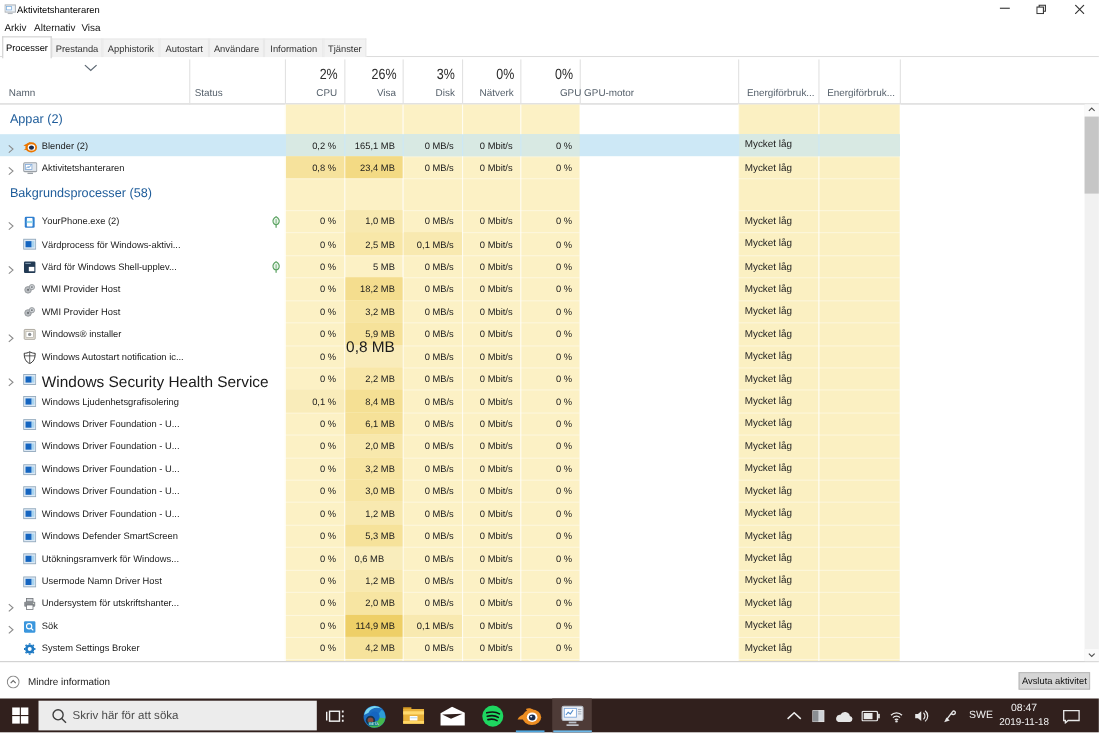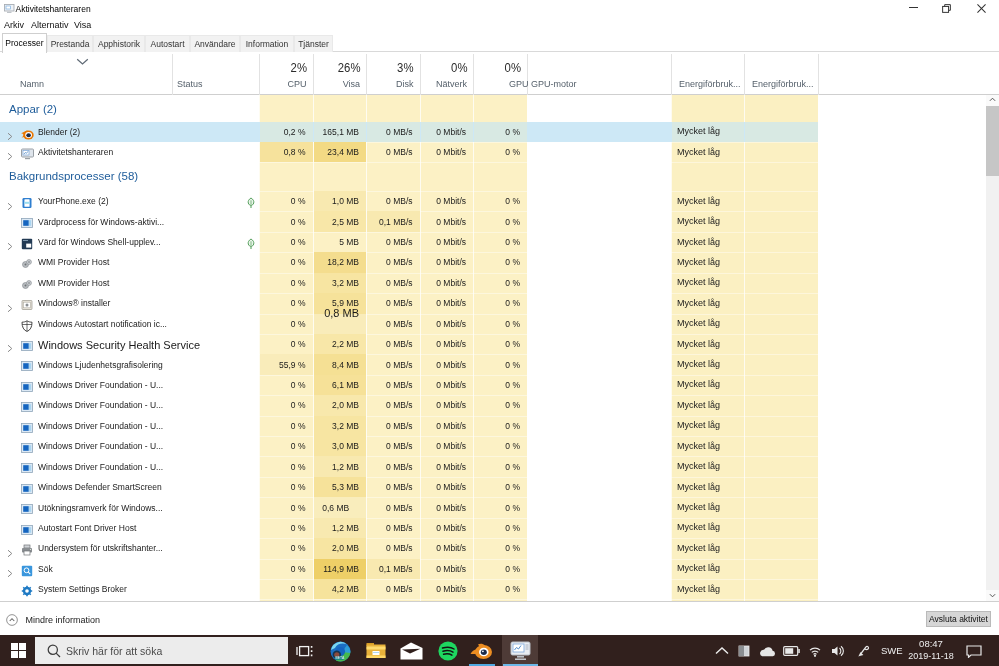--- a/index.html
+++ b/index.html
@@ -40,21 +40,21 @@
 <div class="abs" style="left:172px;top:54px;width:1px;height:41px;background:#e2e2e2;"></div>
 <div class="abs" style="left:258.5px;top:54px;width:1px;height:41px;background:#e2e2e2;"></div>
 <div class="abs" style="left:312.5px;top:54px;width:1px;height:41px;background:#e2e2e2;"></div>
 <div class="abs" style="left:366px;top:54px;width:1px;height:41px;background:#e2e2e2;"></div>
 <div class="abs" style="left:419.5px;top:54px;width:1px;height:41px;background:#e2e2e2;"></div>
 <div class="abs" style="left:473px;top:54px;width:1px;height:41px;background:#e2e2e2;"></div>
 <div class="abs" style="left:527px;top:54px;width:1px;height:41px;background:#e2e2e2;"></div>
 <div class="abs" style="left:671px;top:54px;width:1px;height:41px;background:#e2e2e2;"></div>
 <div class="abs" style="left:744px;top:54px;width:1px;height:41px;background:#e2e2e2;"></div>
 <div class="abs" style="left:818px;top:54px;width:1px;height:41px;background:#e2e2e2;"></div>
-<div class="abs" style="left:20px;top:79px;font-size:9px;color:#545f6a;">Namn</div>
+<div class="abs" style="left:8px;top:79px;font-size:9px;color:#545f6a;">Namn</div>
 <div class="abs" style="left:177px;top:79px;font-size:9px;color:#545f6a;">Status</div>
 <div class="abs" style="left:258.5px;top:59.5px;width:48.0px;text-align:right;font-size:13.5px;color:#2b2b2b;transform:scaleX(0.84);transform-origin:100% 50%;">2%</div>
 <div class="abs" style="left:258.5px;top:79px;width:48.0px;text-align:right;font-size:9px;color:#545f6a;">CPU</div>
 <div class="abs" style="left:312.5px;top:59.5px;width:47.5px;text-align:right;font-size:13.5px;color:#2b2b2b;transform:scaleX(0.84);transform-origin:100% 50%;">26%</div>
 <div class="abs" style="left:312.5px;top:79px;width:47.5px;text-align:right;font-size:9px;color:#545f6a;">Visa</div>
 <div class="abs" style="left:366px;top:59.5px;width:47.5px;text-align:right;font-size:13.5px;color:#2b2b2b;transform:scaleX(0.84);transform-origin:100% 50%;">3%</div>
 <div class="abs" style="left:366px;top:79px;width:47.5px;text-align:right;font-size:9px;color:#545f6a;">Disk</div>
 <div class="abs" style="left:419.5px;top:59.5px;width:47.5px;text-align:right;font-size:13.5px;color:#2b2b2b;transform:scaleX(0.84);transform-origin:100% 50%;">0%</div>
 <div class="abs" style="left:419.5px;top:79px;width:47.5px;text-align:right;font-size:9px;color:#545f6a;">Nätverk</div>
 <div class="abs" style="left:473px;top:59.5px;width:48px;text-align:right;font-size:13.5px;color:#2b2b2b;transform:scaleX(0.84);transform-origin:100% 50%;">0%</div>
@@ -271,50 +271,50 @@
 <div class="abs" style="left:419.5px;top:298.30000000000007px;width:46.5px;text-align:right;font-size:8.5px;color:#1a1a1a;">0 Mbit/s</div>
 <div class="abs" style="left:473px;top:298.30000000000007px;width:47px;text-align:right;font-size:8.5px;color:#1a1a1a;">0 %</div>
 <div class="abs" style="left:677px;top:297.80000000000007px;font-size:9px;color:#1a1a1a;">Mycket låg</div>
 <div class="abs" style="left:313.5px;top:313.5200000000001px;width:52.5px;height:20.42px;background:#f9ecba;"></div>
 <div class="abs" style="left:21px;top:317.5200000000001px;"><svg width="12" height="12" viewBox="0 0 12 12">
       <path d="M6 0.8 C7.5 1.8 9.5 2.2 11 2.2 C11 7 9.5 10 6 11.5 C2.5 10 1 7 1 2.2 C2.5 2.2 4.5 1.8 6 0.8 Z" fill="#fff" stroke="#333" stroke-width="0.9"></path>
       <path d="M1.2 4.5 h9.6 M6 1 v10" stroke="#333" stroke-width="0.7" fill="none"></path>
     </svg></div>
 <div class="abs" style="left:38px;top:318.7200000000001px;font-size:8.5px;color:#1a1a1a;white-space:nowrap;">Windows Autostart notification ic...</div>
 <div class="abs" style="left:258.5px;top:318.7200000000001px;width:47.0px;text-align:right;font-size:8.5px;color:#1a1a1a;">0 %</div>
-<div class="abs" style="left:312.5px;top:307px;width:46.5px;text-align:right;font-size:11px;color:#1a1a1a;">0,8 MB</div>
+<div class="abs" style="left:312.5px;top:307px;width:46.5px;text-align:right;font-size:14px;color:#1a1a1a;">0,8 MB</div>
 <div class="abs" style="left:366px;top:318.7200000000001px;width:46.5px;text-align:right;font-size:8.5px;color:#1a1a1a;">0 MB/s</div>
 <div class="abs" style="left:419.5px;top:318.7200000000001px;width:46.5px;text-align:right;font-size:8.5px;color:#1a1a1a;">0 Mbit/s</div>
 <div class="abs" style="left:473px;top:318.7200000000001px;width:47px;text-align:right;font-size:8.5px;color:#1a1a1a;">0 %</div>
 <div class="abs" style="left:677px;top:318.2200000000001px;font-size:9px;color:#1a1a1a;">Mycket låg</div>
 <div class="abs" style="left:313.5px;top:333.9400000000001px;width:52.5px;height:20.42px;background:#f8e7a8;"></div>
 <div class="abs" style="left:7px;top:339.4400000000001px;"><svg width="6" height="9" viewBox="0 0 6 9">
       <path d="M1 1.2 L4.8 4.5 L1 7.8" fill="none" stroke="#8a8a8a" stroke-width="1"></path>
     </svg></div>
 <div class="abs" style="left:21px;top:337.9400000000001px;"><svg width="12" height="12" viewBox="0 0 12 12">
       <rect x="0.5" y="1.5" width="11" height="9" fill="#dce9f5" stroke="#8fa6ba" stroke-width="0.8"></rect>
       <rect x="2.2" y="3.2" width="5.6" height="5.6" fill="#1565c0"></rect>
       <rect x="7.8" y="3.2" width="2.4" height="5.6" fill="#a8d4f0"></rect>
     </svg></div>
-<div class="abs" style="left:38px;top:339.1400000000001px;font-size:11px;color:#1a1a1a;white-space:nowrap;">Windows Security Health Service</div>
+<div class="abs" style="left:38px;top:339.1400000000001px;font-size:14px;color:#1a1a1a;white-space:nowrap;">Windows Security Health Service</div>
 <div class="abs" style="left:258.5px;top:339.1400000000001px;width:47.0px;text-align:right;font-size:8.5px;color:#1a1a1a;">0 %</div>
 <div class="abs" style="left:312.5px;top:339.1400000000001px;width:46.5px;text-align:right;font-size:8.5px;color:#1a1a1a;">2,2 MB</div>
 <div class="abs" style="left:366px;top:339.1400000000001px;width:46.5px;text-align:right;font-size:8.5px;color:#1a1a1a;">0 MB/s</div>
 <div class="abs" style="left:419.5px;top:339.1400000000001px;width:46.5px;text-align:right;font-size:8.5px;color:#1a1a1a;">0 Mbit/s</div>
 <div class="abs" style="left:473px;top:339.1400000000001px;width:47px;text-align:right;font-size:8.5px;color:#1a1a1a;">0 %</div>
 <div class="abs" style="left:677px;top:338.6400000000001px;font-size:9px;color:#1a1a1a;">Mycket låg</div>
 <div class="abs" style="left:259.5px;top:354.3600000000001px;width:53.0px;height:20.42px;background:#f9ecba;"></div>
 <div class="abs" style="left:313.5px;top:354.3600000000001px;width:52.5px;height:20.42px;background:#f5e094;"></div>
 <div class="abs" style="left:21px;top:358.3600000000001px;"><svg width="12" height="12" viewBox="0 0 12 12">
       <rect x="0.5" y="1.5" width="11" height="9" fill="#dce9f5" stroke="#8fa6ba" stroke-width="0.8"></rect>
       <rect x="2.2" y="3.2" width="5.6" height="5.6" fill="#1565c0"></rect>
       <rect x="7.8" y="3.2" width="2.4" height="5.6" fill="#a8d4f0"></rect>
     </svg></div>
 <div class="abs" style="left:38px;top:359.5600000000001px;font-size:8.5px;color:#1a1a1a;white-space:nowrap;">Windows Ljudenhetsgrafisolering</div>
-<div class="abs" style="left:258.5px;top:359.5600000000001px;width:47.0px;text-align:right;font-size:8.5px;color:#1a1a1a;">55,9 %</div>
+<div class="abs" style="left:258.5px;top:359.5600000000001px;width:47.0px;text-align:right;font-size:8.5px;color:#1a1a1a;">0,1 %</div>
 <div class="abs" style="left:312.5px;top:359.5600000000001px;width:46.5px;text-align:right;font-size:8.5px;color:#1a1a1a;">8,4 MB</div>
 <div class="abs" style="left:366px;top:359.5600000000001px;width:46.5px;text-align:right;font-size:8.5px;color:#1a1a1a;">0 MB/s</div>
 <div class="abs" style="left:419.5px;top:359.5600000000001px;width:46.5px;text-align:right;font-size:8.5px;color:#1a1a1a;">0 Mbit/s</div>
 <div class="abs" style="left:473px;top:359.5600000000001px;width:47px;text-align:right;font-size:8.5px;color:#1a1a1a;">0 %</div>
 <div class="abs" style="left:677px;top:359.0600000000001px;font-size:9px;color:#1a1a1a;">Mycket låg</div>
 <div class="abs" style="left:313.5px;top:374.78000000000014px;width:52.5px;height:20.42px;background:#f6e198;"></div>
 <div class="abs" style="left:21px;top:378.78000000000014px;"><svg width="12" height="12" viewBox="0 0 12 12">
       <rect x="0.5" y="1.5" width="11" height="9" fill="#dce9f5" stroke="#8fa6ba" stroke-width="0.8"></rect>
       <rect x="2.2" y="3.2" width="5.6" height="5.6" fill="#1565c0"></rect>
       <rect x="7.8" y="3.2" width="2.4" height="5.6" fill="#a8d4f0"></rect>
@@ -403,21 +403,21 @@
 <div class="abs" style="left:366px;top:502.5000000000002px;width:46.5px;text-align:right;font-size:8.5px;color:#1a1a1a;">0 MB/s</div>
 <div class="abs" style="left:419.5px;top:502.5000000000002px;width:46.5px;text-align:right;font-size:8.5px;color:#1a1a1a;">0 Mbit/s</div>
 <div class="abs" style="left:473px;top:502.5000000000002px;width:47px;text-align:right;font-size:8.5px;color:#1a1a1a;">0 %</div>
 <div class="abs" style="left:677px;top:502.0000000000002px;font-size:9px;color:#1a1a1a;">Mycket låg</div>
 <div class="abs" style="left:313.5px;top:517.7200000000003px;width:52.5px;height:20.42px;background:#f8e9b0;"></div>
 <div class="abs" style="left:21px;top:521.7200000000003px;"><svg width="12" height="12" viewBox="0 0 12 12">
       <rect x="0.5" y="1.5" width="11" height="9" fill="#dce9f5" stroke="#8fa6ba" stroke-width="0.8"></rect>
       <rect x="2.2" y="3.2" width="5.6" height="5.6" fill="#1565c0"></rect>
       <rect x="7.8" y="3.2" width="2.4" height="5.6" fill="#a8d4f0"></rect>
     </svg></div>
-<div class="abs" style="left:38px;top:522.9200000000003px;font-size:8.5px;color:#1a1a1a;white-space:nowrap;">Autostart Font Driver Host</div>
+<div class="abs" style="left:38px;top:522.9200000000003px;font-size:8.5px;color:#1a1a1a;white-space:nowrap;">Usermode Namn Driver Host</div>
 <div class="abs" style="left:258.5px;top:522.9200000000003px;width:47.0px;text-align:right;font-size:8.5px;color:#1a1a1a;">0 %</div>
 <div class="abs" style="left:312.5px;top:522.9200000000003px;width:46.5px;text-align:right;font-size:8.5px;color:#1a1a1a;">1,2 MB</div>
 <div class="abs" style="left:366px;top:522.9200000000003px;width:46.5px;text-align:right;font-size:8.5px;color:#1a1a1a;">0 MB/s</div>
 <div class="abs" style="left:419.5px;top:522.9200000000003px;width:46.5px;text-align:right;font-size:8.5px;color:#1a1a1a;">0 Mbit/s</div>
 <div class="abs" style="left:473px;top:522.9200000000003px;width:47px;text-align:right;font-size:8.5px;color:#1a1a1a;">0 %</div>
 <div class="abs" style="left:677px;top:522.4200000000003px;font-size:9px;color:#1a1a1a;">Mycket låg</div>
 <div class="abs" style="left:313.5px;top:538.1400000000002px;width:52.5px;height:20.42px;background:#f7e5a2;"></div>
 <div class="abs" style="left:7px;top:543.6400000000002px;"><svg width="6" height="9" viewBox="0 0 6 9">
       <path d="M1 1.2 L4.8 4.5 L1 7.8" fill="none" stroke="#8a8a8a" stroke-width="1"></path>
     </svg></div>

